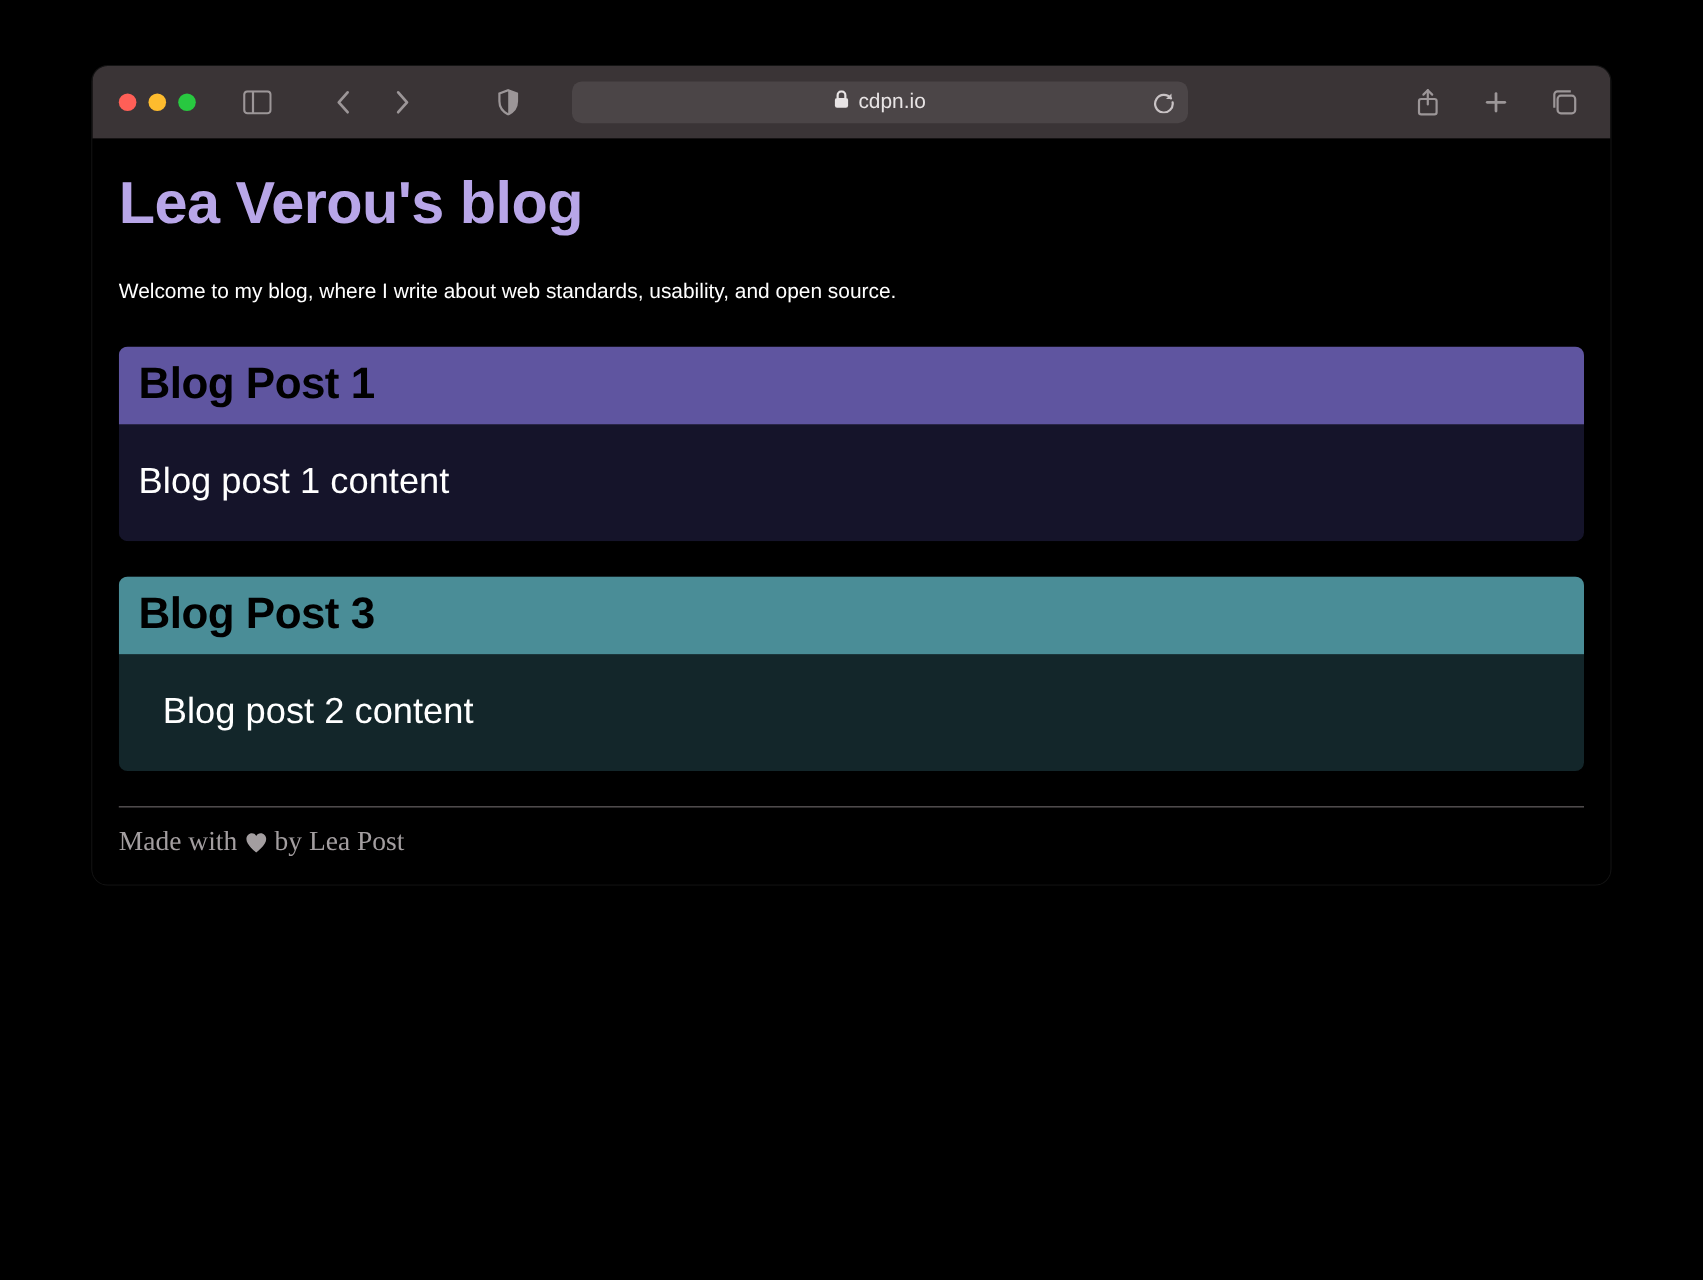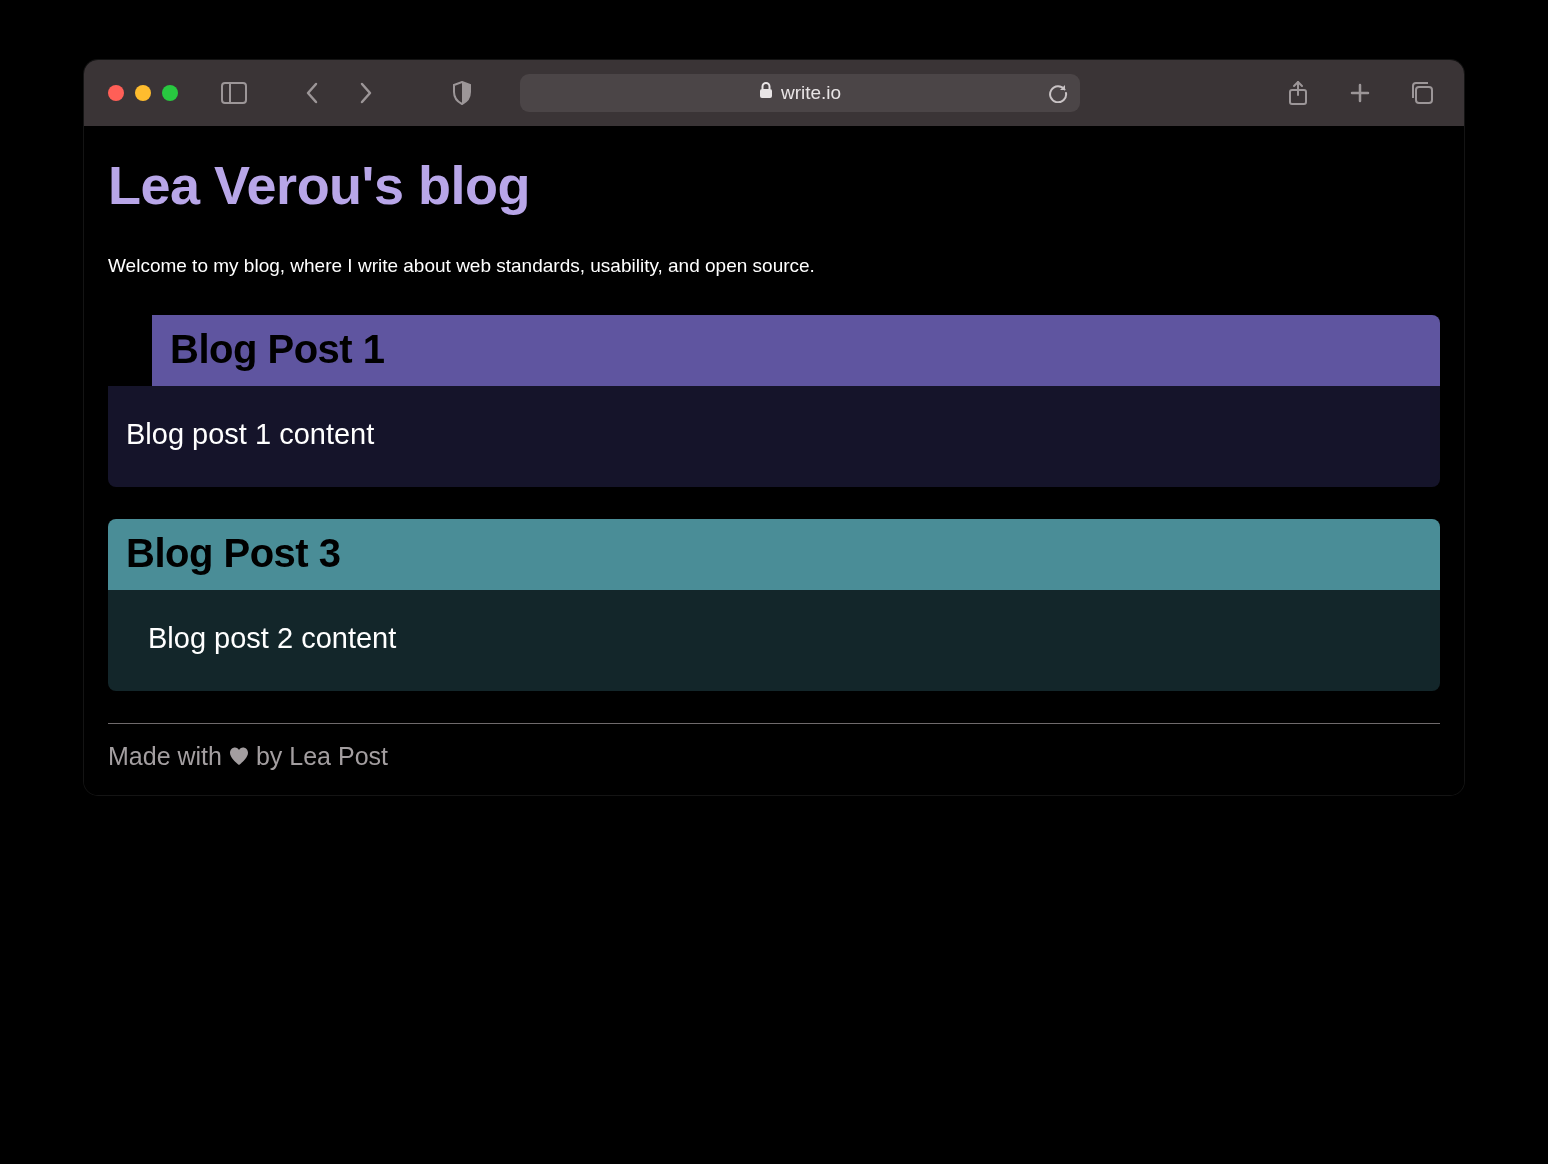--- a/index.html
+++ b/index.html
@@ -128,21 +128,21 @@
       line-height: 1.3;
       margin-bottom: 36px;
     }
 
     .post {
       border-radius: 8px;
       overflow: hidden;
       margin-bottom: 32px;
     }
 
-    .post-1 .post-header { background: #5f55a0; margin-left: 44px; }
+    .post-1 .post-header { background: #5f55a0; }
     .post-1 .post-body   { background: #15142a; }
 
     .post-2 .post-header { background: #4a8d97; }
     .post-2 .post-body   { background: #13262a; padding-left: 40px; }
 
     .post-header {
       padding: 12px 18px 14px 18px;
     }
 
     .post-title {
@@ -151,35 +151,36 @@
       font-weight: 700;
       letter-spacing: -0.5px;
     }
 
     .post-body {
       padding: 32px 18px 36px 18px;
     }
 
     .post-content {
       color: #fff;
-      font-size: 29px;
+      font-size: 33px;
     }
 
     .footer-rule {
       border: none;
       border-top: 1px solid #6f6a6c;
       margin: 8px 0 18px 0;
     }
 
     .page-footer {
       color: #a39ea0;
       font-size: 25px;
       display: flex;
       align-items: center;
       gap: 2px;
+      font-family: Liberation Serif, serif;
     }
 
     .heart {
       display: inline-flex;
       margin: 0 4px;
     }
   </style>
 </head>
 <body>
 
@@ -224,21 +225,21 @@
     </div>
 
     <div class="address-bar">
       <div class="address-content">
         <span>
           <svg width="14" height="17" viewBox="0 0 14 17" fill="#e8e4e5">
             <rect x="1" y="7" width="12" height="9" rx="2"></rect>
             <path d="M3.5 7 V4.5 a3.5 3.5 0 0 1 7 0 V7" fill="none" stroke="#e8e4e5" stroke-width="2"></path>
           </svg>
         </span>
-        <span>write.io</span>
+        <span>cdpn.io</span>
       </div>
       <div class="address-reload">
         <svg width="20" height="20" viewBox="0 0 20 20" fill="none" stroke="currentColor" stroke-width="2" stroke-linecap="round">
           <path d="M16.5 6.5 A8 8 0 1 0 18 10"></path>
           <polyline points="17,2 17,7 12,7" fill="currentColor" stroke="none"></polyline>
         </svg>
       </div>
     </div>
 
     <div class="tb-right">

